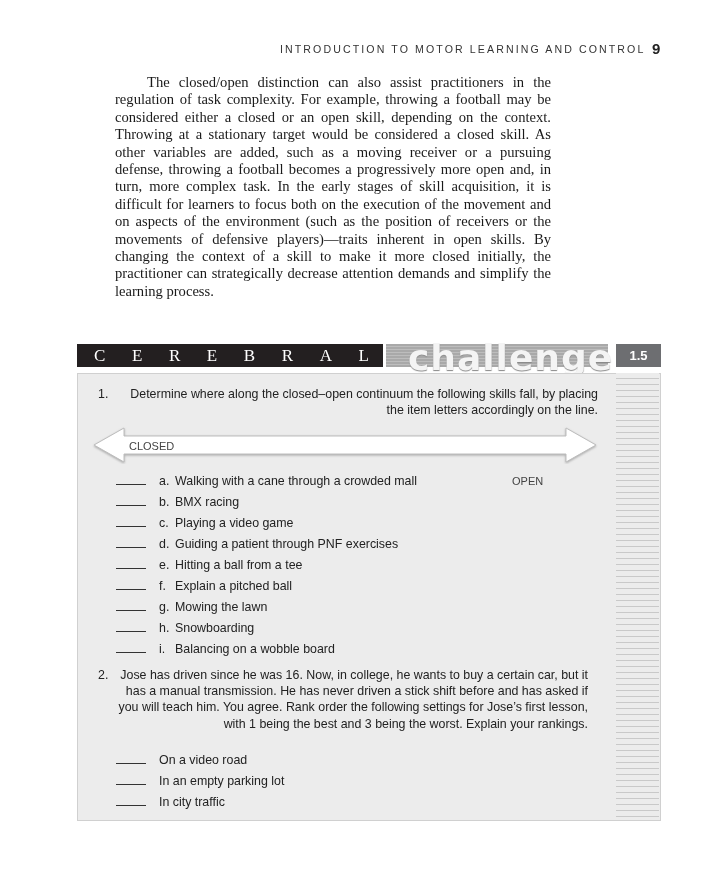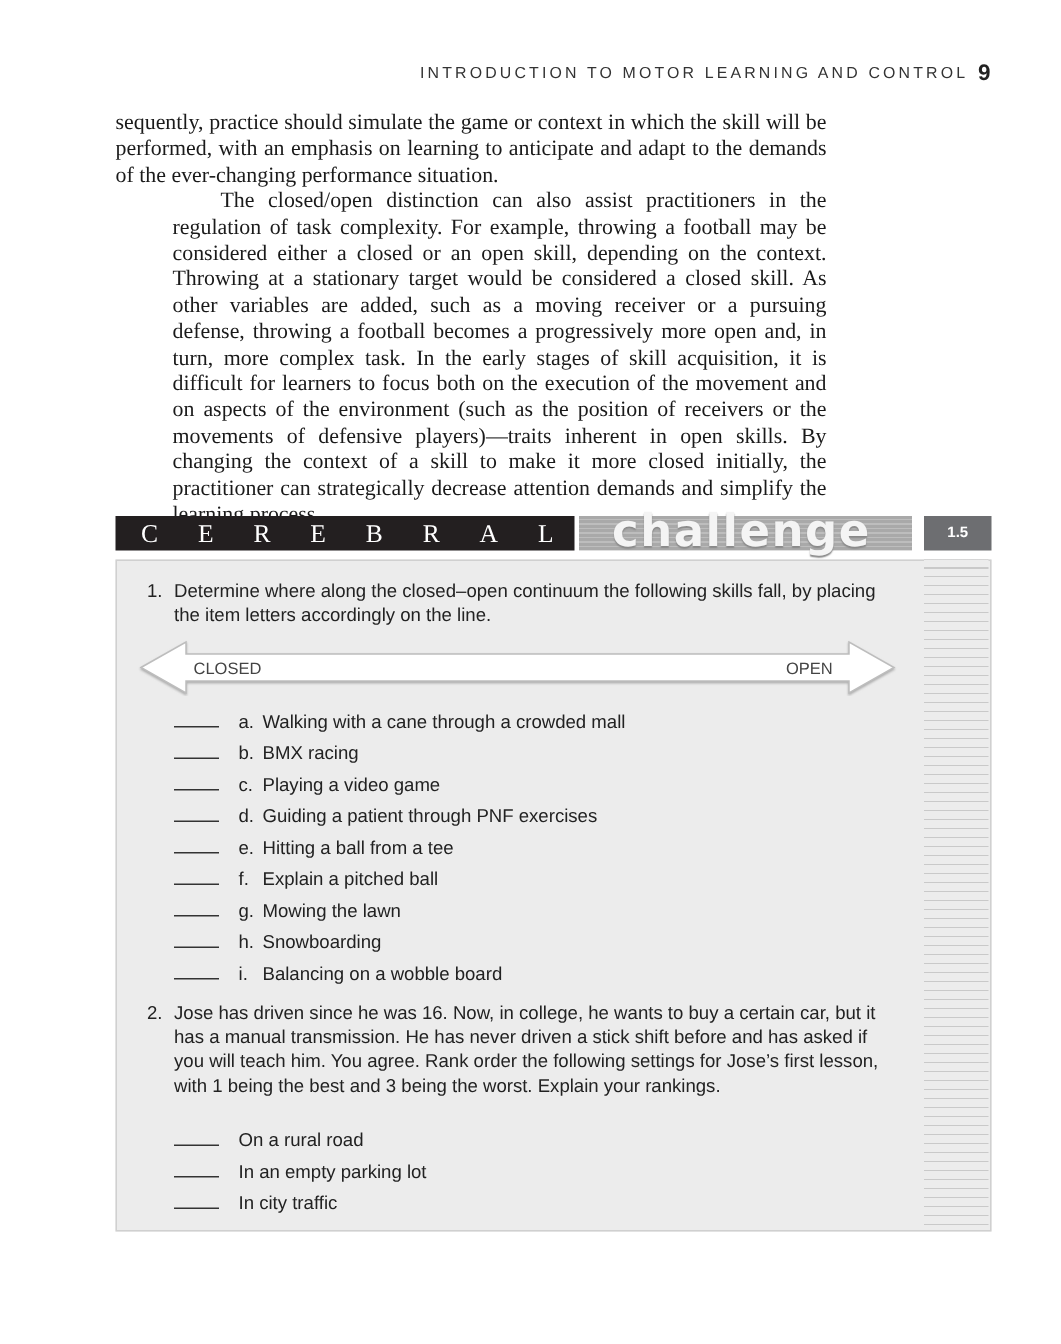--- a/index.html
+++ b/index.html
@@ -29,58 +29,57 @@
   .banner-black span {
     font-family:"Liberation Serif", serif; color:#fff; font-size:17px; font-weight:normal;
   }
   .banner-challenge {
     position:absolute; top:344px; left:386px; width:222px; height:23px;
     background:repeating-linear-gradient(to bottom, #a9a9a9 0px, #a9a9a9 2px, #bdbdbd 2px, #bdbdbd 3px);
     overflow:visible;
   }
   .banner-challenge .word {
     position:absolute; left:22px; top:-7px;
-    font-family:"DejaVu Sans", sans-serif; font-weight:bold; font-size:30px; letter-spacing:1px;
+    font-family:"DejaVu Sans", sans-serif; font-weight:bold; font-size:36px; letter-spacing:1px;
     color:#f4f4f4; text-shadow:0 1px 1px #888;
   }
   .banner-num {
     position:absolute; top:344px; left:616px; width:45px; height:23px; background:#6d6e71;
-    color:#fff; font-family:"Liberation Sans", sans-serif; font-weight:bold; font-size:10px;
+    color:#fff; font-family:"Liberation Sans", sans-serif; font-weight:bold; font-size:13px;
     display:flex; align-items:center; justify-content:center;
   }
 
   
   .challenge-box {
     position:absolute; top:373px; left:77px; width:584px; height:448px;
     background:#ececec; border:1px solid #d0d0d0; box-sizing:border-box;
   }
   .stripe-col {
     position:absolute; top:373px; left:616px; width:43px; height:447px;
     background:repeating-linear-gradient(to bottom, #ececec 0px, #ececec 5px, #c9c9c9 5px, #c9c9c9 6px);
   }
   .sans { font-family:"Liberation Sans", sans-serif; color:#222; font-size:12.4px; }
   .q { position:absolute; left:98px; width:500px; line-height:16.2px; }
   .q .num { position:absolute; left:0; top:0; }
-  .q .txt { margin-left:18px; display:block; }
+  .q .txt { margin-left:18px; display:block;text-align:right; }
 
   .arrow-wrap { position:absolute; top:426px; left:92px; width:506px; height:38px; }
   .arrow-label { position:absolute; font-family:"Liberation Sans", sans-serif; font-size:11px; color:#444; top:440px; }
 
   .item { position:absolute; left:116px; height:16px; line-height:16px; white-space:nowrap; }
   .item .blank { display:inline-block; width:30px; border-bottom:1px solid #333; height:10px; vertical-align:baseline; margin-right:13px; }
   .item .lbl { display:inline-block; width:16px; }
 </style>
 </head>
 <body>
 
 <div class="running-head">INTRODUCTION TO MOTOR LEARNING AND CONTROL</div>
 <div class="page-num">9</div>
 
 <div class="body-text">
-  <p>sequently, practice should simulate the game or context in which the skill will be performed, with an emphasis on learning to anticipate and adapt to the demands of the ever-changing performance situation.</p>
   <p class="indent">The closed/open distinction can also assist practitioners in the regulation of task complexity. For example, throwing a football may be considered either a closed or an open skill, depending on the context. Throwing at a stationary target would be considered a closed skill. As other variables are added, such as a moving receiver or a pursuing defense, throwing a football becomes a progres­sively more open and, in turn, more complex task. In the early stages of skill acquisition, it is difficult for learners to focus both on the execution of the move­ment and on aspects of the environment (such as the position of receivers or the movements of defensive players)—traits inherent in open skills. By changing the context of a skill to make it more closed initially, the practitioner can strategi­cally decrease attention demands and simplify the learning process.</p>
 </div>
 
 <div class="banner-black">
   <span>C</span>
   <span>E</span>
   <span>R</span>
   <span>E</span>
   <span>B</span>
   <span>R</span>
@@ -104,21 +103,21 @@
   <svg width="506" height="38" viewBox="0 0 506 38">
     <defs>
       <filter id="sh" x="-5%" y="-20%" width="110%" height="150%">
         <feDropShadow dx="0" dy="1" stdDeviation="0.8" flood-color="#999" flood-opacity="0.8"></feDropShadow>
       </filter>
     </defs>
     <polygon points="2,19 32,2 32,10 474,10 474,2 504,19 474,36 474,28 32,28 32,36" fill="#ffffff" stroke="#bdbdbd" stroke-width="1" filter="url(#sh)"></polygon>
   </svg>
 </div>
 <span class="arrow-label" style="left:129px;">CLOSED</span>
-<span class="arrow-label" style="left:524px;">OPEN</span>
+<span class="arrow-label" style="left:512px;margin-top:35px;">OPEN</span>
 
 <div class="item sans" style="top:473px;">
   <span class="blank"></span><span class="lbl">a.</span><span>Walking with a cane through a crowded mall</span>
 </div>
 <div class="item sans" style="top:494px;">
   <span class="blank"></span><span class="lbl">b.</span><span>BMX racing</span>
 </div>
 <div class="item sans" style="top:515px;">
   <span class="blank"></span><span class="lbl">c.</span><span>Playing a video game</span>
 </div>
@@ -140,20 +139,20 @@
 <div class="item sans" style="top:641px;">
   <span class="blank"></span><span class="lbl">i.</span><span>Balancing on a wobble board</span>
 </div>
 
 <div class="q sans" style="top:667px; width:490px;">
   <span class="num">2.</span>
   <span class="txt">Jose has driven since he was 16. Now, in college, he wants to buy a certain car, but it has a manual transmission. He has never driven a stick shift before and has asked if you will teach him. You agree. Rank order the following settings for Jose’s first lesson, with 1 being the best and 3 being the worst. Explain your rankings.</span>
 </div>
 
 <div class="item sans" style="top:752px;">
-  <span class="blank"></span><span>On a rural road</span>
+  <span class="blank"></span><span>On a video road</span>
 </div>
 <div class="item sans" style="top:773px;">
   <span class="blank"></span><span>In an empty parking lot</span>
 </div>
 <div class="item sans" style="top:794px;">
   <span class="blank"></span><span>In city traffic</span>
 </div>
 
 </body></html>

